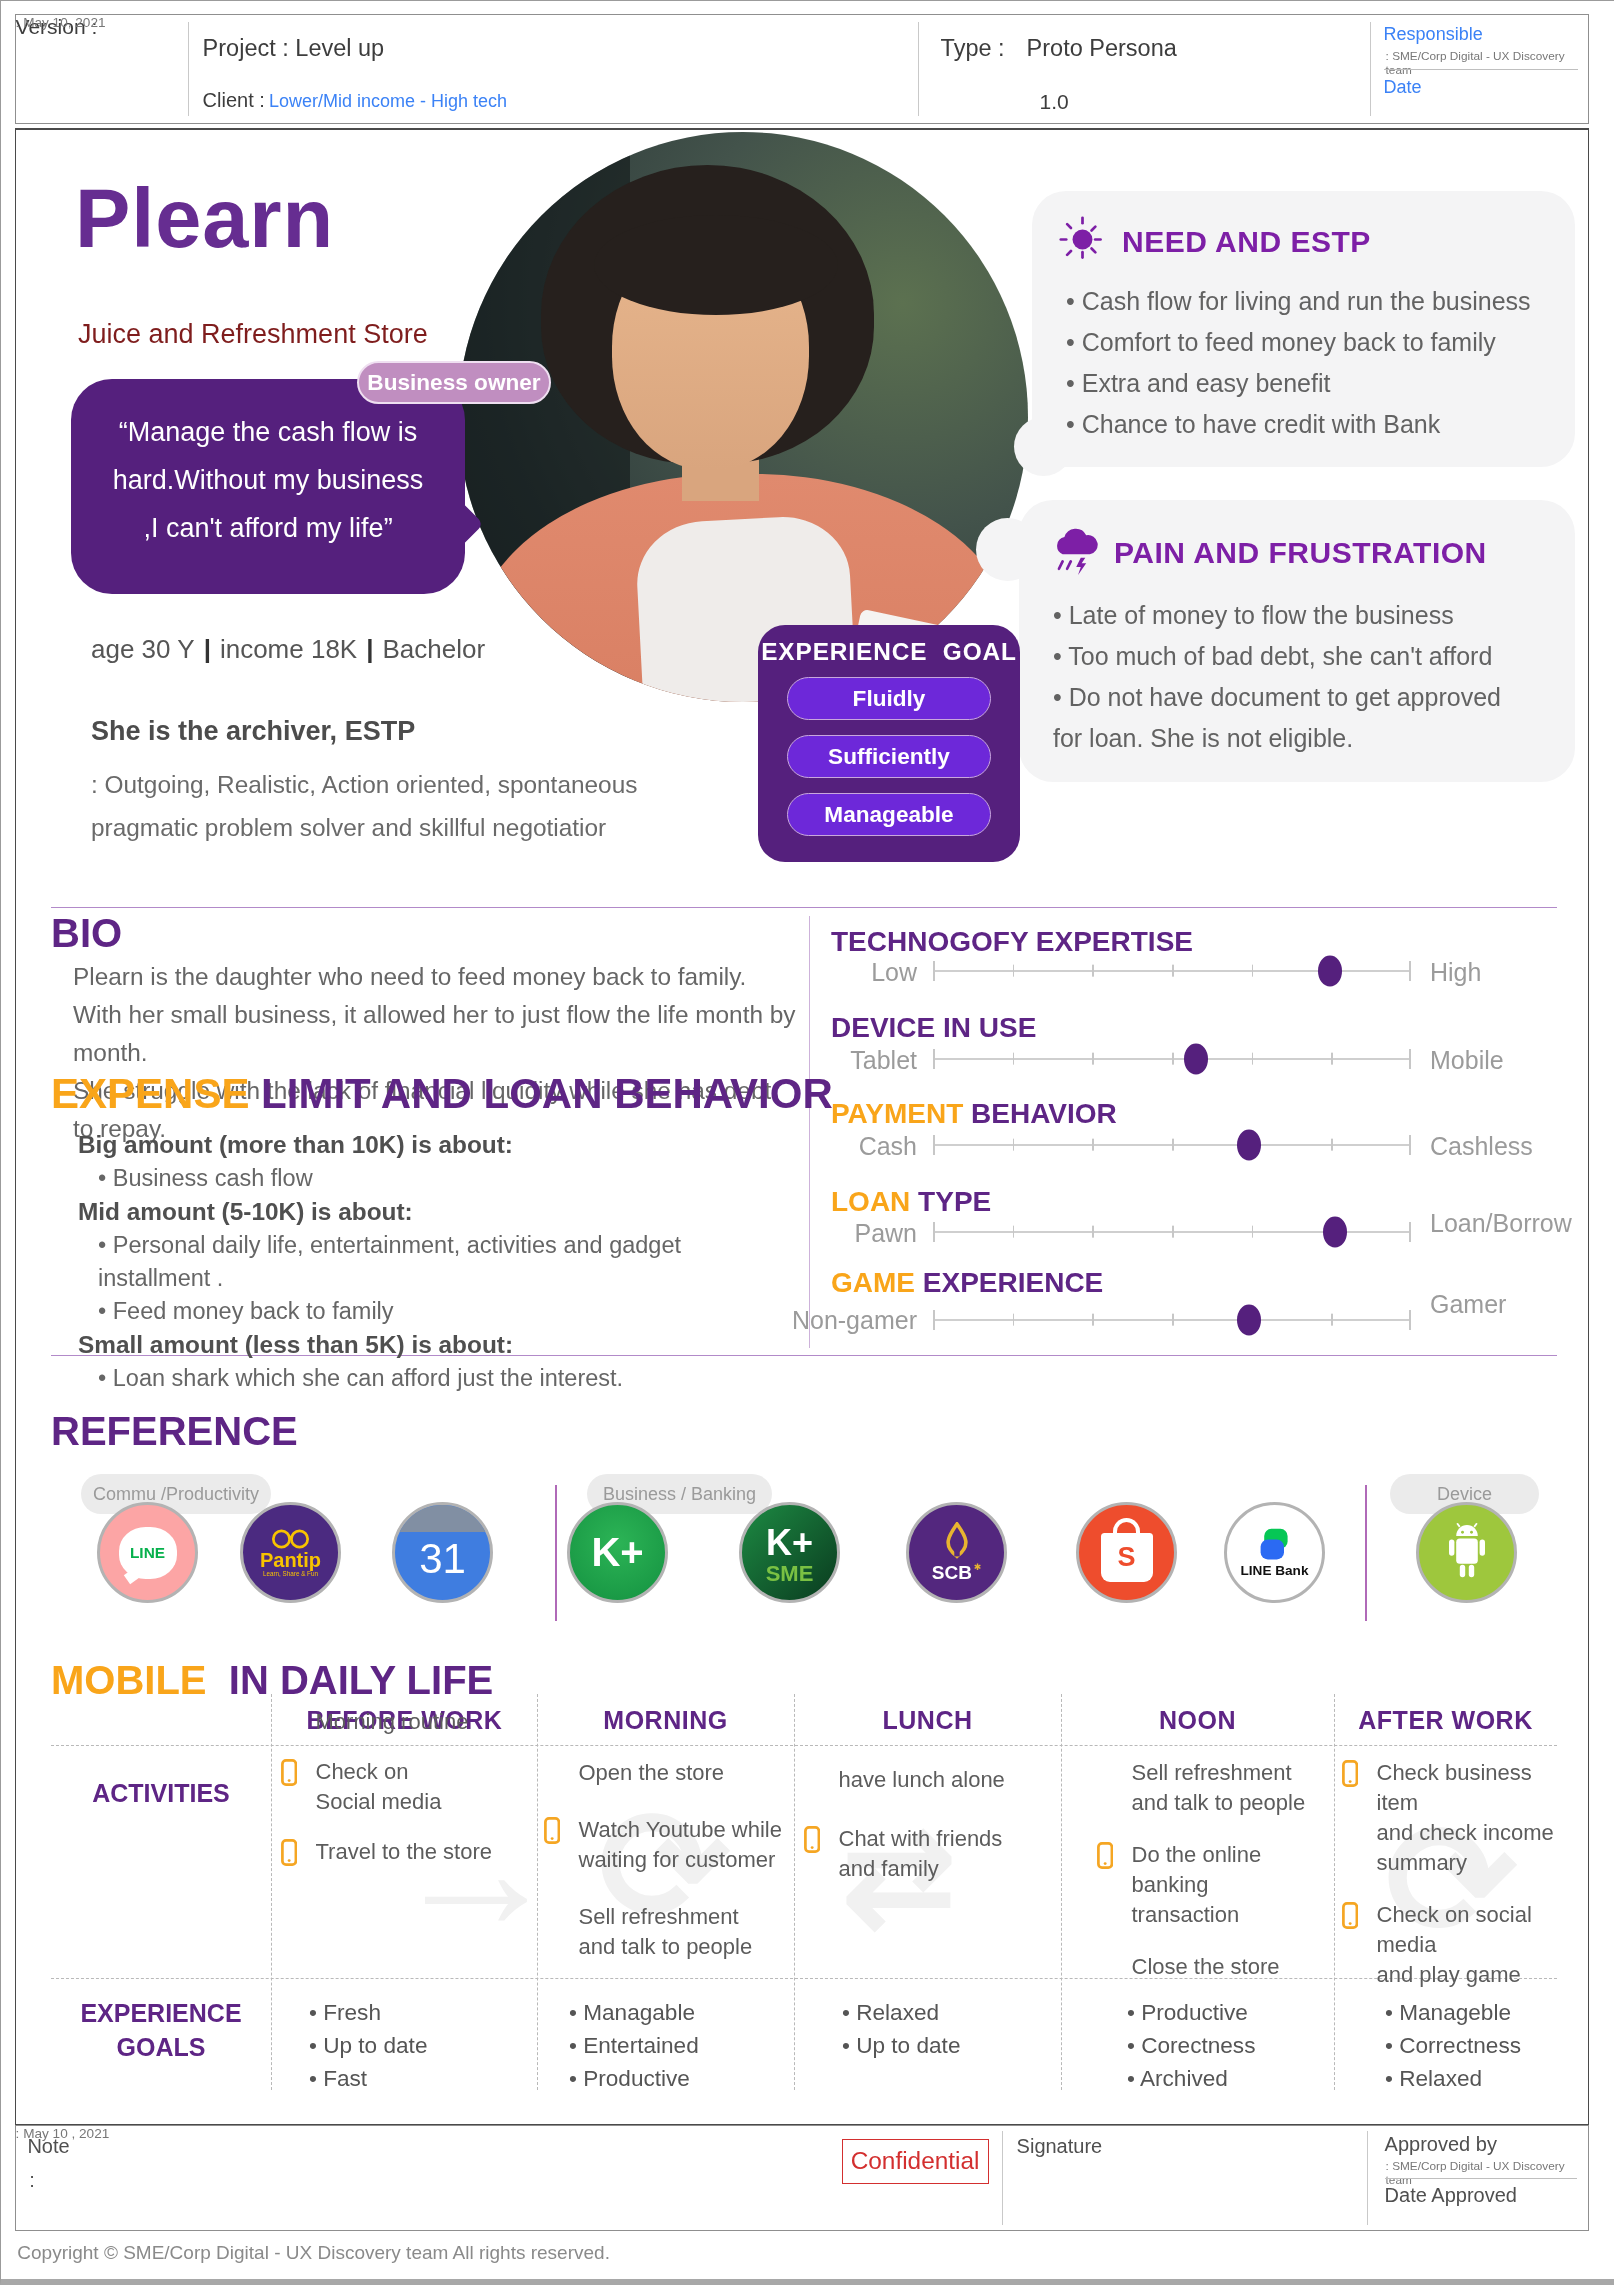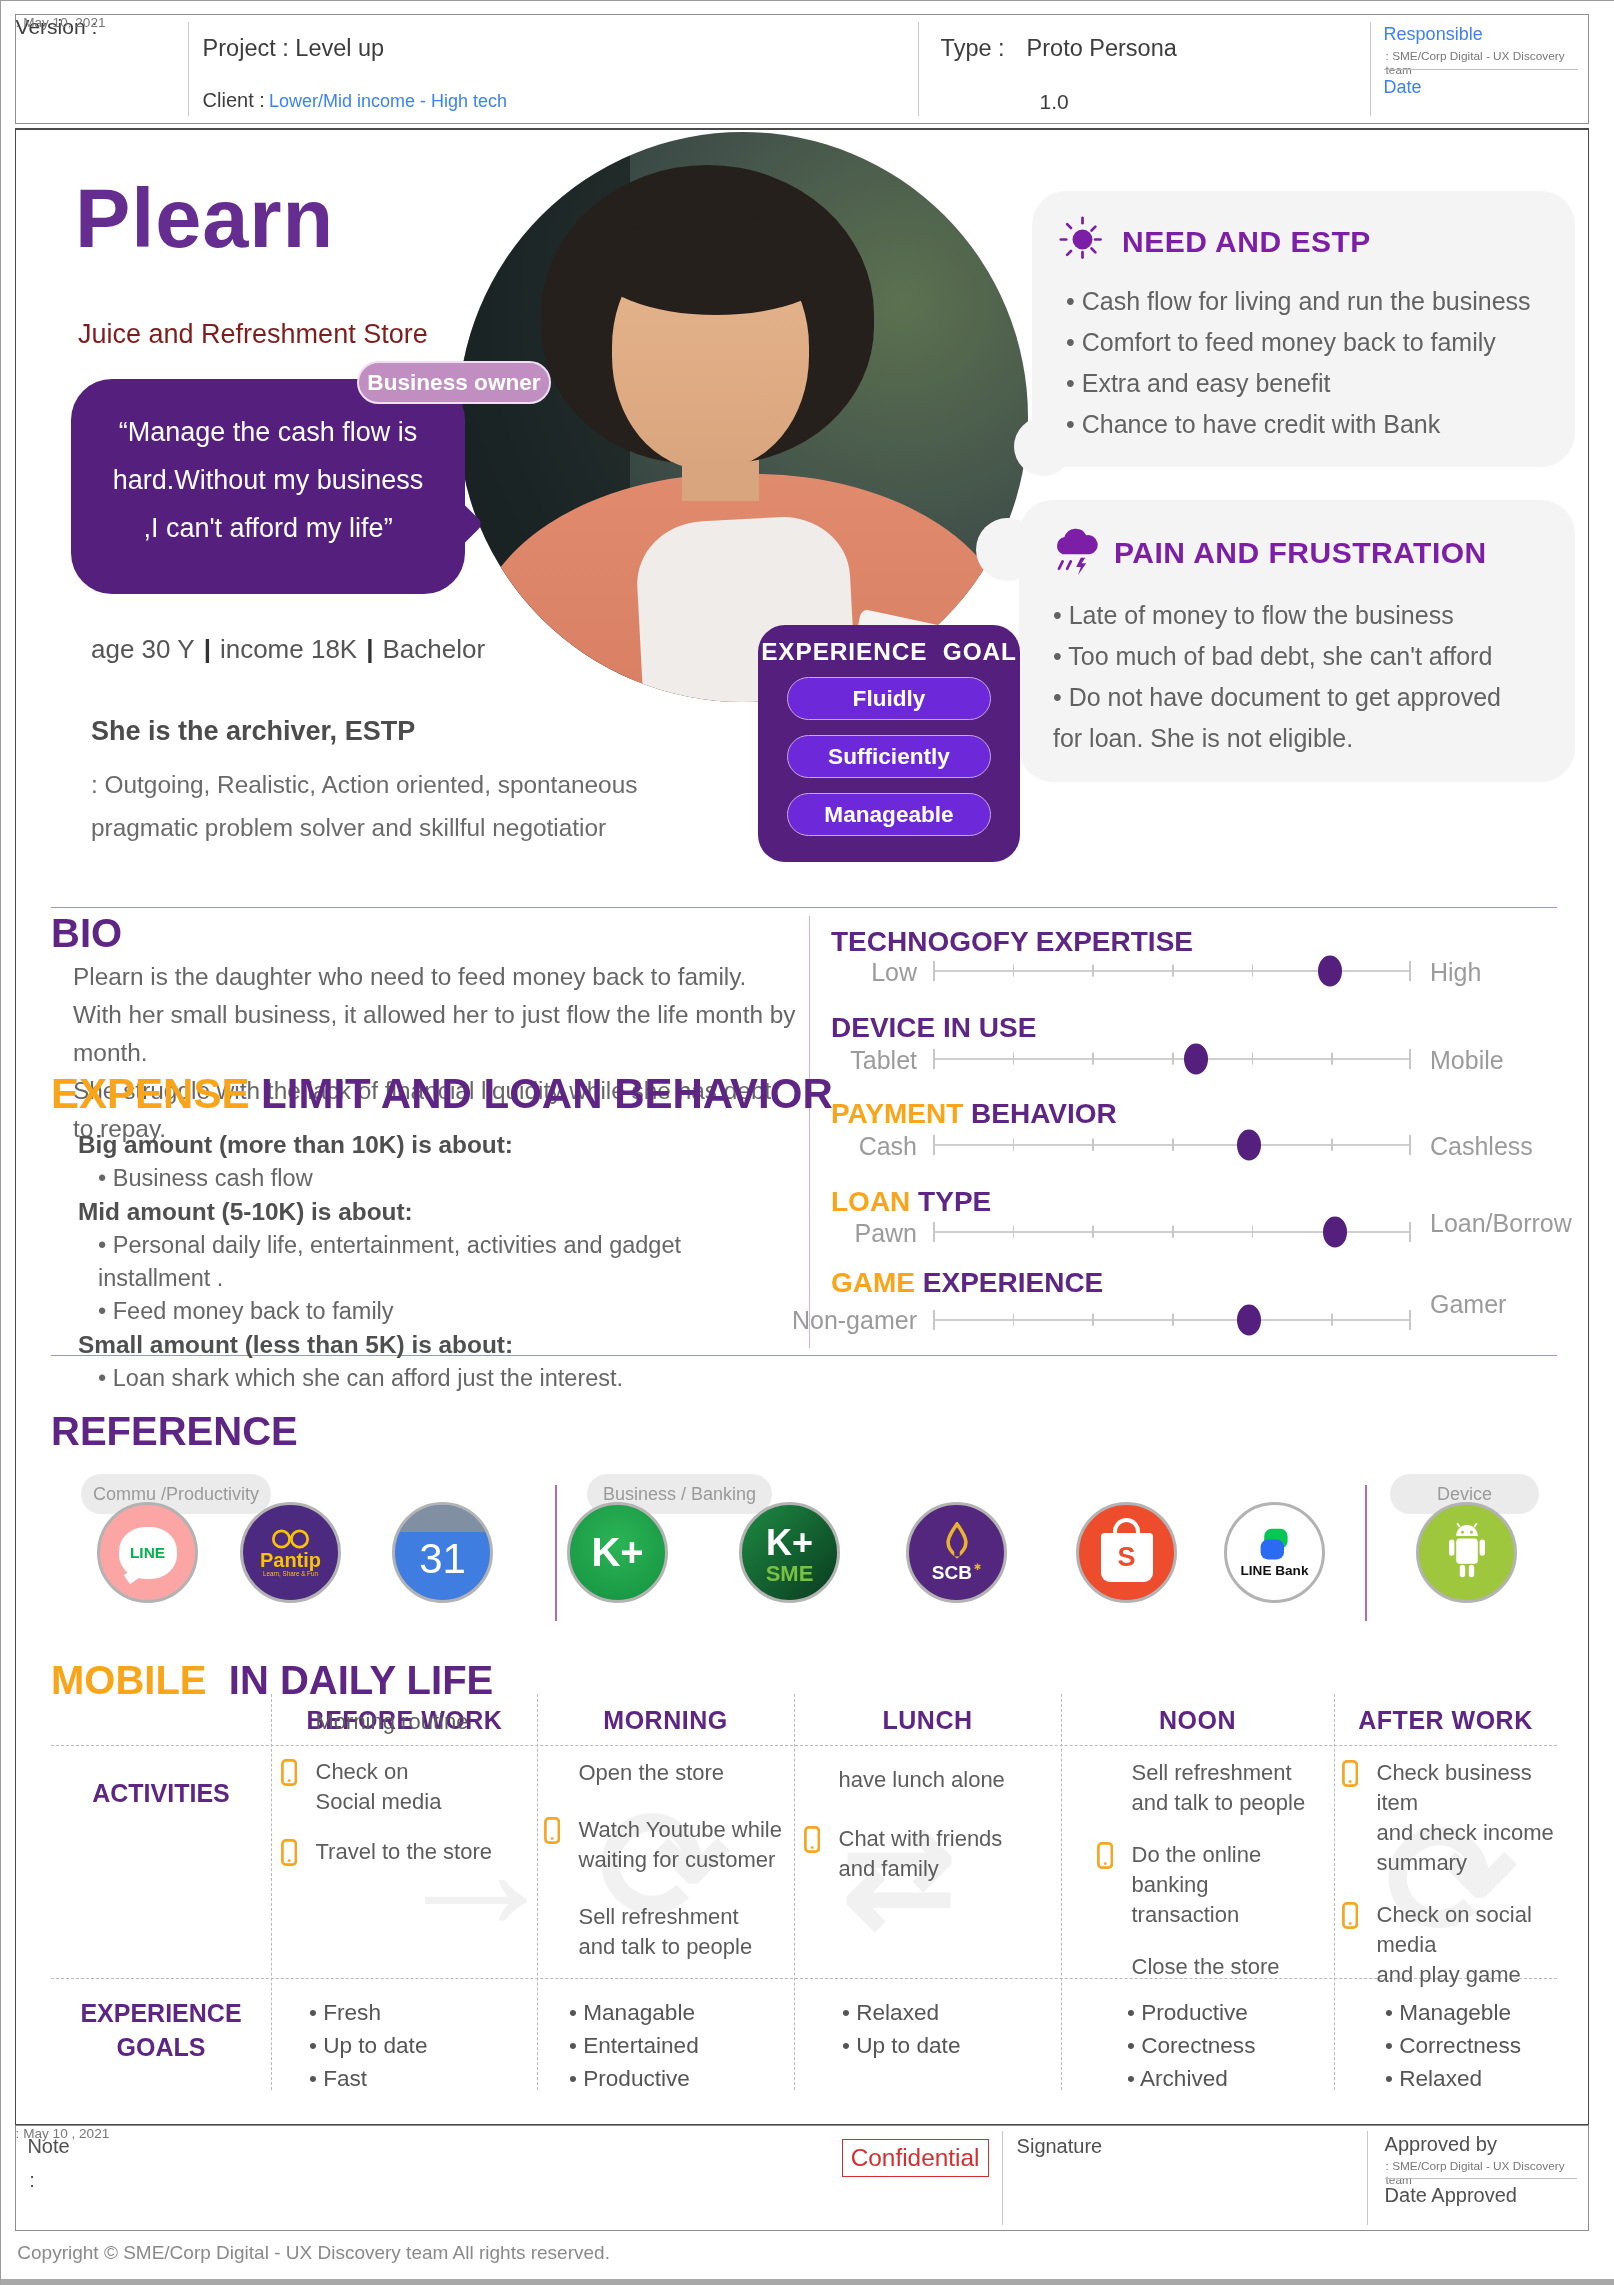--- a/index.html
+++ b/index.html
@@ -556,21 +556,21 @@
   </ul>
   <ul class="abs goals" style="left:1384px;top:1995px;">
     <li>Manageble</li>
     <li>Correctness</li>
     <li>Relaxed</li>
   </ul>
 
   <div class="abs fbox" style="left:13.6px;top:2124px;width:1574px;height:106px;">
     <div class="abs flab" style="left:11.8px;top:9px;">Note</div>
     <div class="abs flab" style="left:13.6px;top:43px;">:</div>
-    <div class="abs conf" style="left:826px;top:12.7px;width:147px;height:38px;text-align:center;">Confidential</div>
+    <div class="abs conf" style="left:826px;top:12.7px;width:147px;height:45px;text-align:center;">Confidential</div>
     <div class="abs vline" style="left:986px;top:5.4px;height:94px;"></div>
     <div class="abs flab" style="left:1001px;top:9px;">Signature</div>
     <div class="abs vline" style="left:1351px;top:5.4px;height:94px;"></div>
     <div class="abs flab" style="left:1369px;top:7.2px;">Approved by</div>
     <div class="abs htiny" style="left:1370px;top:33px;">:  SME/Corp Digital - UX Discovery team</div>
     <div class="abs hrline" style="left:1369px;top:52px;width:192px;"></div>
     <div class="abs flab" style="left:1369px;top:58px;">Date Approved</div>
     <div class="abs htiny" style="font-size:13.6px;">:  May 10 , 2021</div>
   </div>
   <div class="abs copy" style="left:16.3px;top:2241px;">Copyright © SME/Corp Digital - UX Discovery team All rights reserved.</div>

